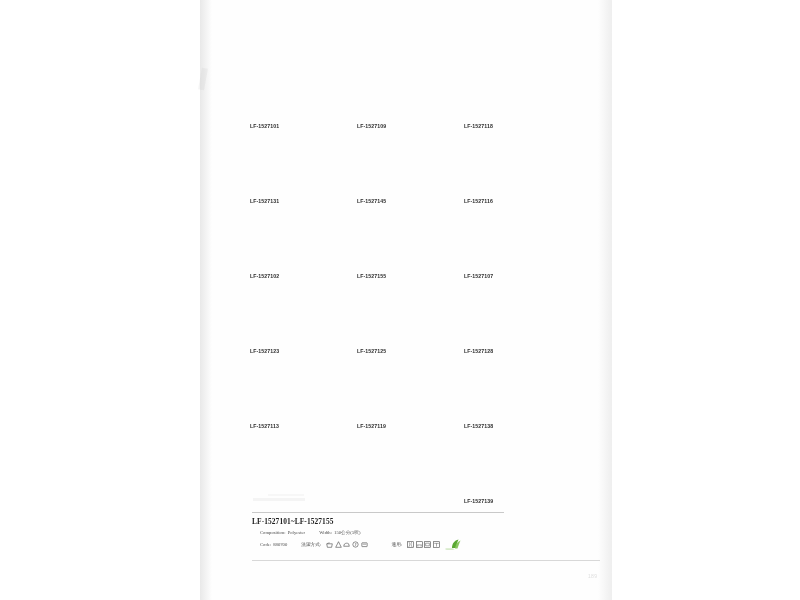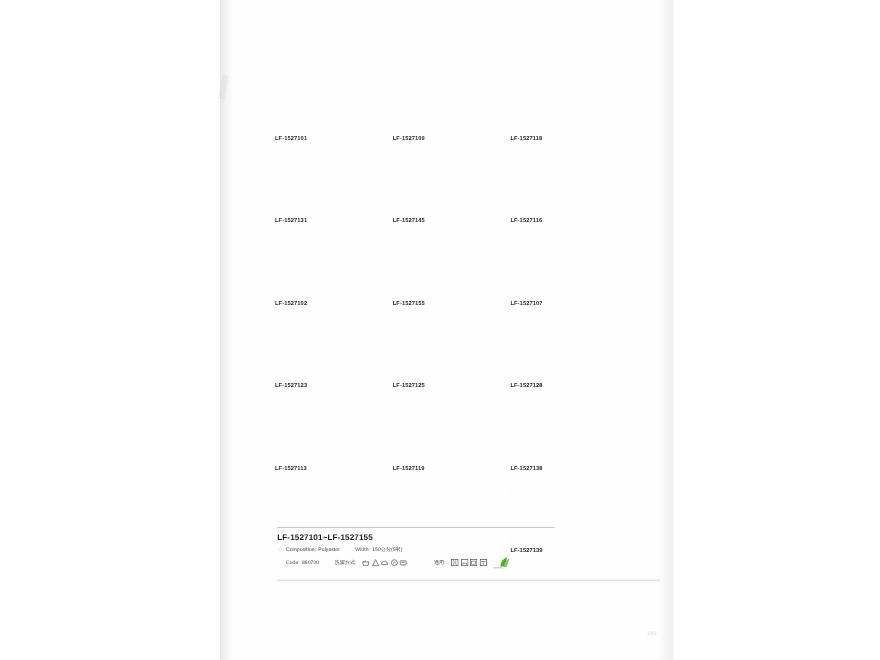--- a/index.html
+++ b/index.html
@@ -97,22 +97,23 @@
     font-size: 5.2px;
     font-weight: bold;
     color: #2b2b2b;
     letter-spacing: 0.1px;
     white-space: nowrap;
   }
 
   
   #info-panel {
     position: absolute;
-    left: 252px; top: 479px;
+    left: 252px; top: 512px;
     width: 300px;
+    font-family: Liberation Serif, serif;
   }
   #info-rule-top {
     width: 252px; height: 1px;
     background: #c9c9c9;
     margin-bottom: 4px;
   }
   #info-title {
     font-size: 7.4px;
     font-weight: bold;
     color: #1d1d1d;

